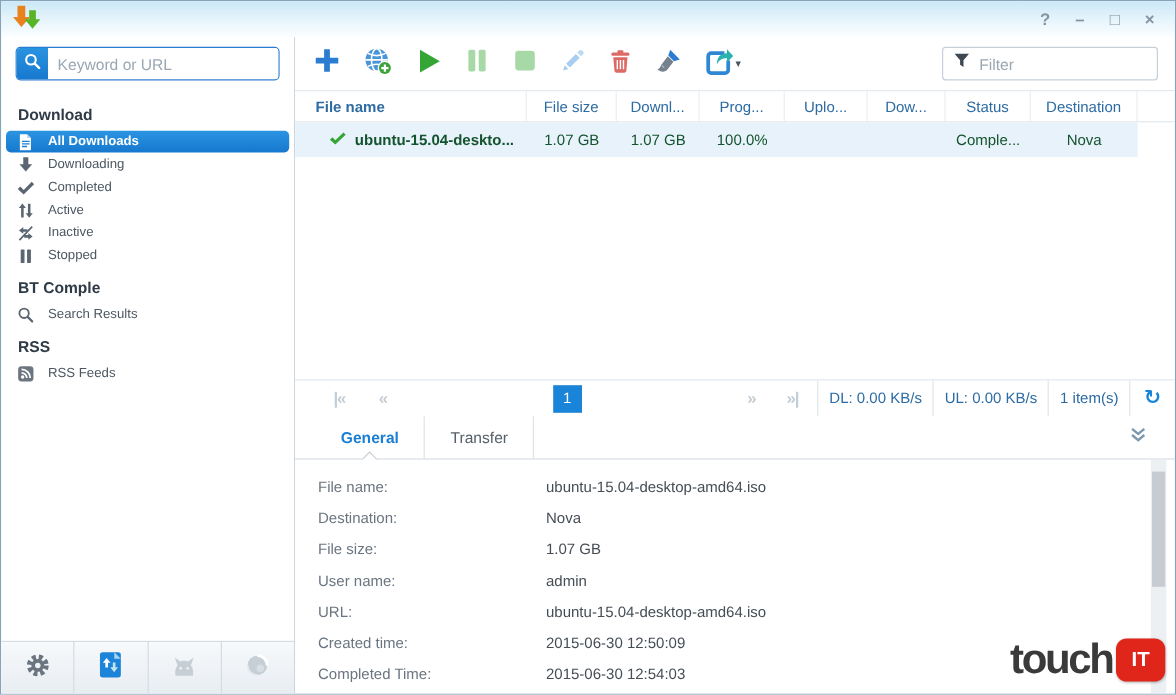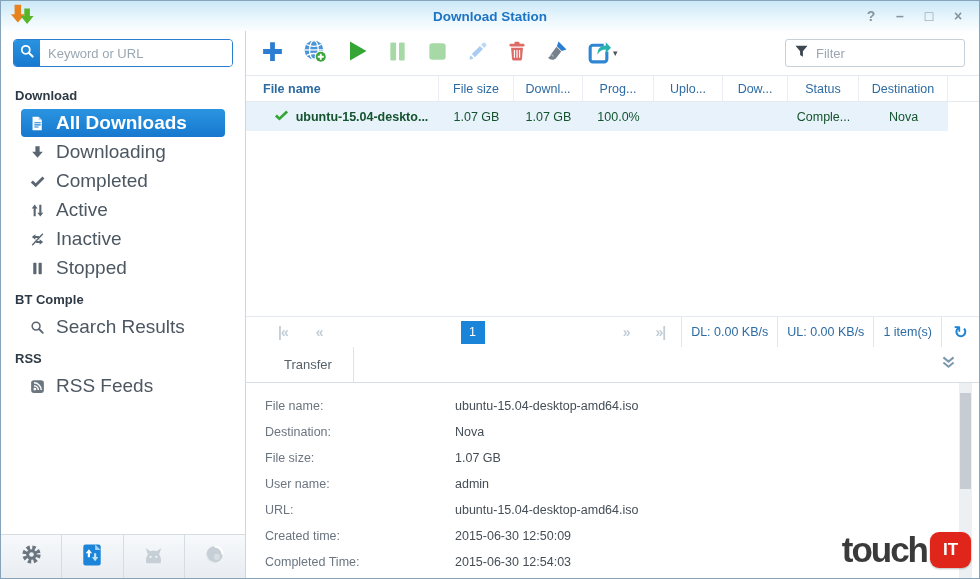--- a/index.html
+++ b/index.html
@@ -18,21 +18,21 @@
 
   
   .sidebar { width:245px; flex:0 0 245px; border-right:1px solid #cdd6de; display:flex; flex-direction:column; background:#fff; }
   .search-row { height:44px; flex:0 0 44px; display:flex; align-items:center; padding:0 12px 0 12px; }
   .search-box { display:flex; width:100%; height:28px; border:1px solid #2b7dd2; border-radius:4px; overflow:hidden; background:#fff; }
   .search-btn { width:37px; background:linear-gradient(#2a93e0,#1779cf); display:flex; align-items:center; justify-content:center; cursor:pointer; }
   .search-input { flex:1; border:none; outline:none; font-size:13px; color:#3c4650; padding:0 8px; font-family:inherit; }
   .search-input::placeholder { color:#9aa7b2; }
   .nav { flex:1; padding-top:4px; overflow:hidden; }
   .nav-header { padding:9px 14px 5px 14px; font-size:13px; font-weight:bold; color:#2e3a45; }
-  .nav-item { height:28px; margin:1px 20px; padding:0 7px; display:flex; align-items:center; gap:9px; border-radius:4px; font-size:19px; color:#4c5762; cursor:pointer; }
+  .nav-item { height:18px; margin:1px 4px; padding:0 7px; display:flex; align-items:center; gap:9px; border-radius:4px; font-size:11px; color:#4c5762; cursor:pointer; }
   .nav-item .nico { width:19px; height:19px; display:flex; align-items:center; justify-content:center; }
   .nav-item.selected { background:linear-gradient(#2b94e1,#1678ce); color:#fff; font-weight:bold; }
   .side-bottom { height:44px; flex:0 0 44px; border-top:1px solid #d5dce2; background:linear-gradient(#f7f9fb,#e8edf2); display:flex; }
   .sb-cell { flex:1; display:flex; align-items:center; justify-content:center; border-right:1px solid #d5dce2; cursor:pointer; }
   .sb-cell:last-child { border-right:none; }
 
   
   .main { flex:1; display:flex; flex-direction:column; min-width:0; position:relative; background:#fff; }
   .toolbar { height:44px; flex:0 0 44px; display:flex; align-items:center; padding:0 14px; }
   .tb-group { display:flex; align-items:center; gap:17px; }
@@ -89,21 +89,20 @@
 
 <div class="window">
 
   <div class="titlebar">
     <span class="ds-logo">
       <svg viewBox="0 0 28 28" width="26" height="26">
         <path d="M6 2h7v10h4.5L9.5 21 2 12h4z" fill="#e8821e"></path>
         <path d="M16.5 6h6v8h4l-7 8.5-7-8.5h4z" fill="#57b527"></path>
       </svg>
     </span>
-    <span class="win-title">Download Station</span>
     <span class="win-controls">
       <span class="win-btn">?</span>
       <span class="win-btn">–</span>
       <span class="win-btn">□</span>
       <span class="win-btn">×</span>
     </span>
   </div>
 
   <div class="body">
 
@@ -388,20 +387,21 @@
           <span class="pg-btn pg-next">»</span>
           <span class="pg-btn pg-last">»|</span>
         </div>
         <span class="stat-cell">DL: 0.00 KB/s</span>
         <span class="stat-cell">UL: 0.00 KB/s</span>
         <span class="stat-cell">1 item(s)</span>
         <span class="refresh-cell">↻</span>
       </div>
 
       <div class="tabbar">
+        <span class="tab active">General</span>
         <span class="tab">Transfer</span>
         <span class="collapse-btn">
           <span>
             <svg viewBox="0 0 20 20" width="17" height="17">
                 <path d="M4 4l6 5 6-5M4 10l6 5 6-5" fill="none" stroke="#7d99ad" stroke-width="2.4"></path>
               </svg>
           </span>
         </span>
       </div>
 

